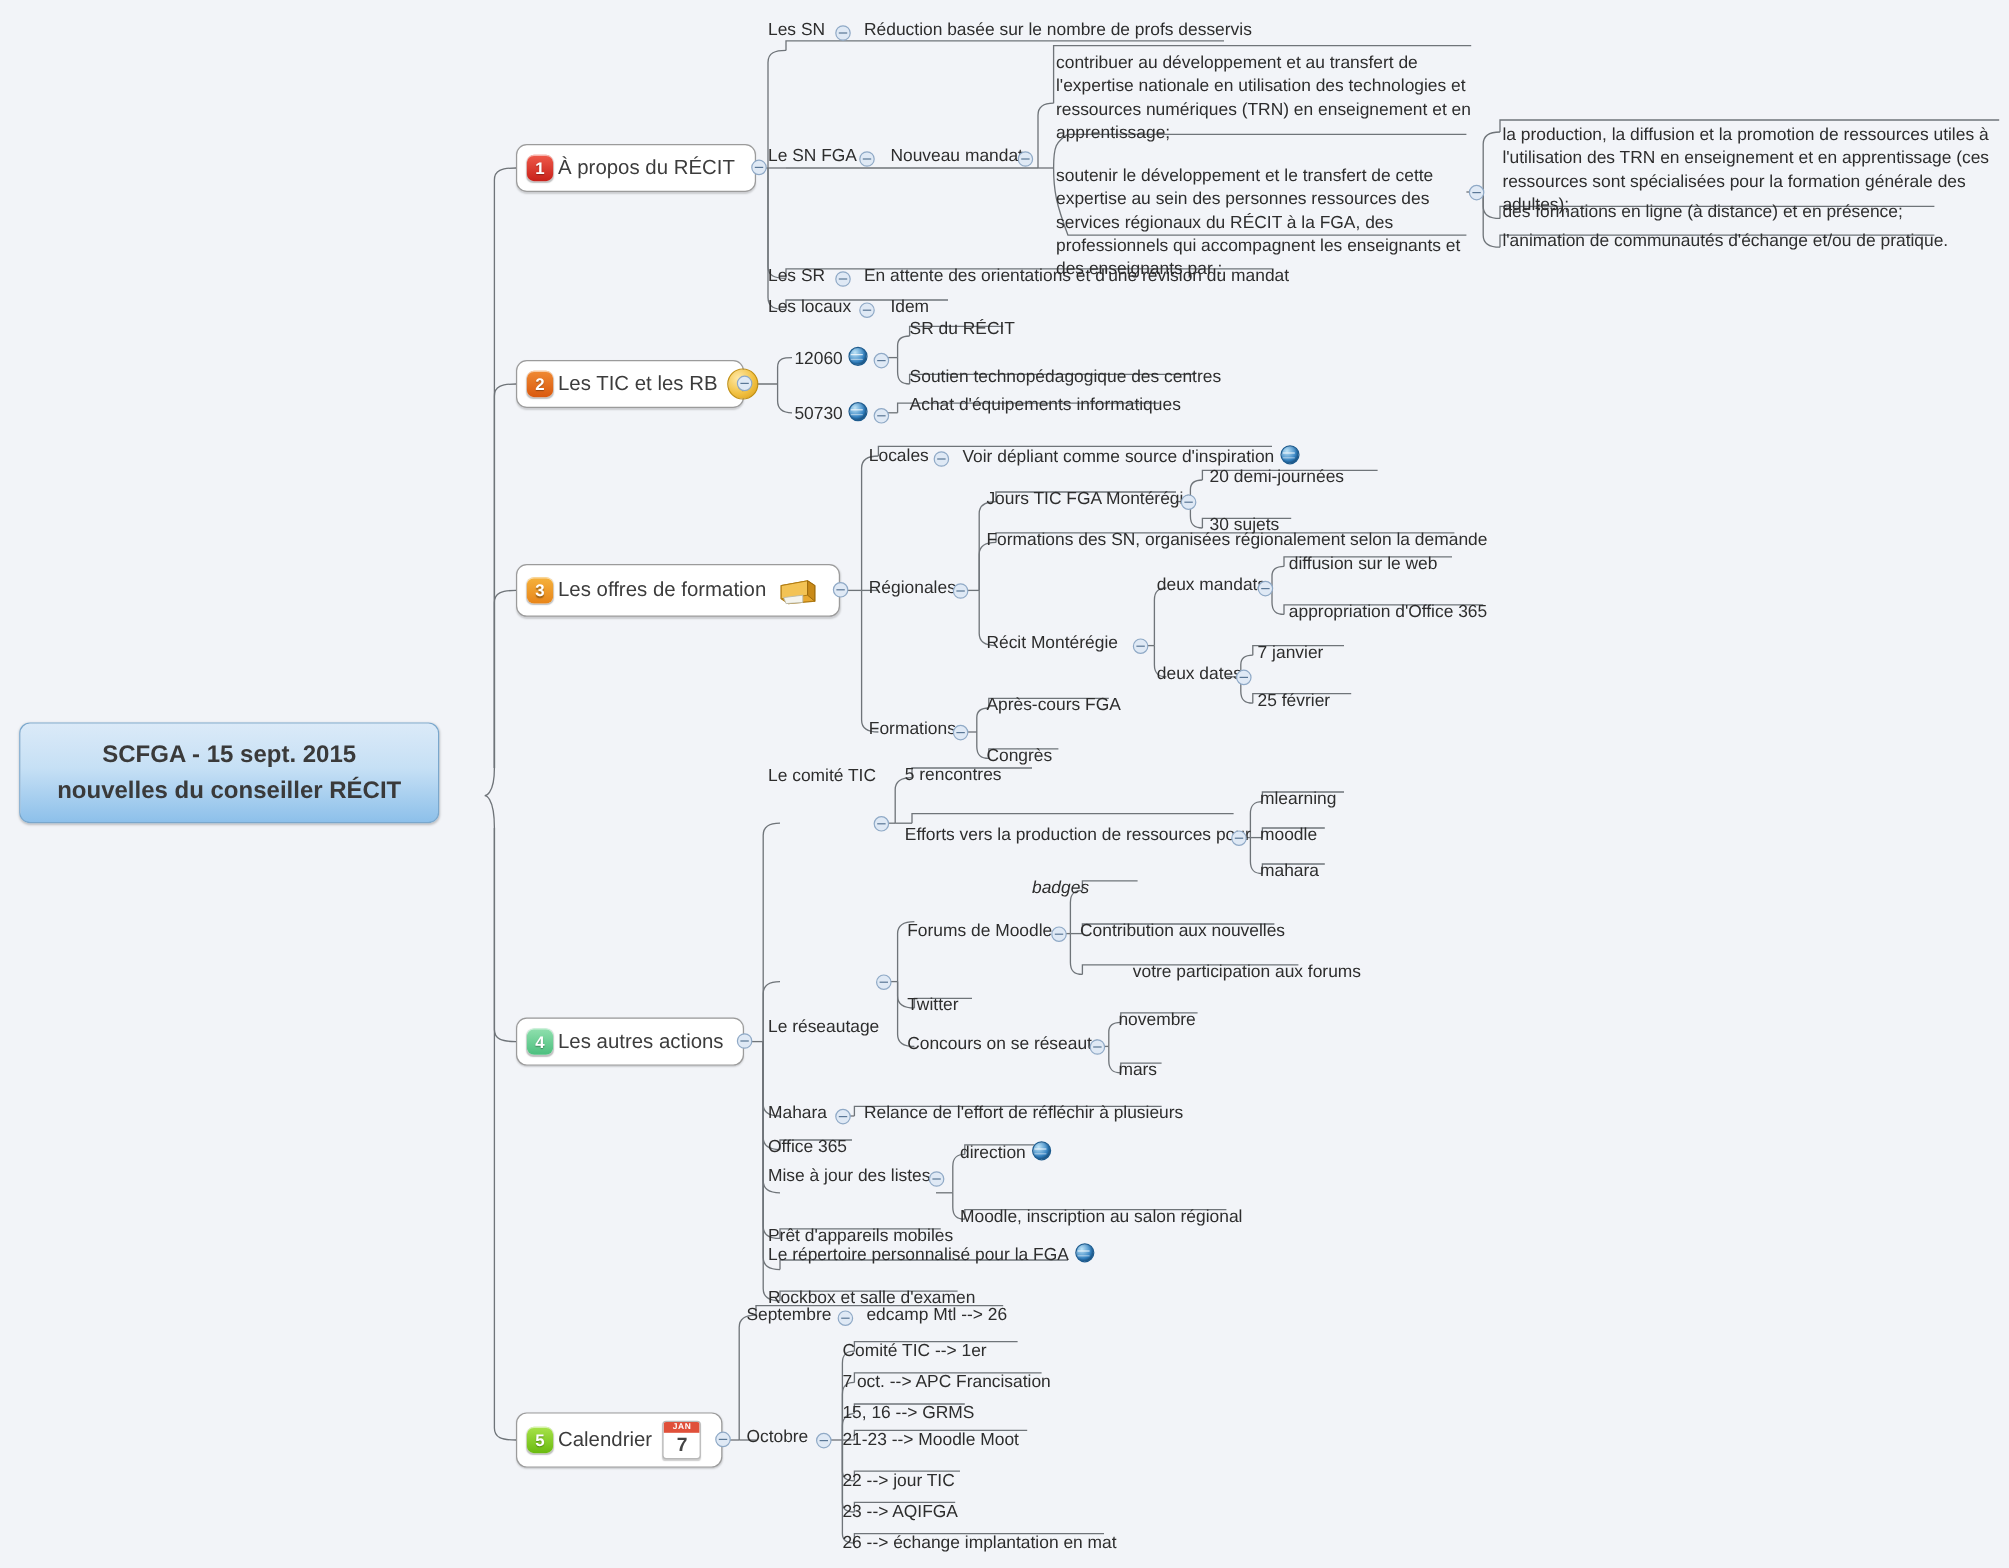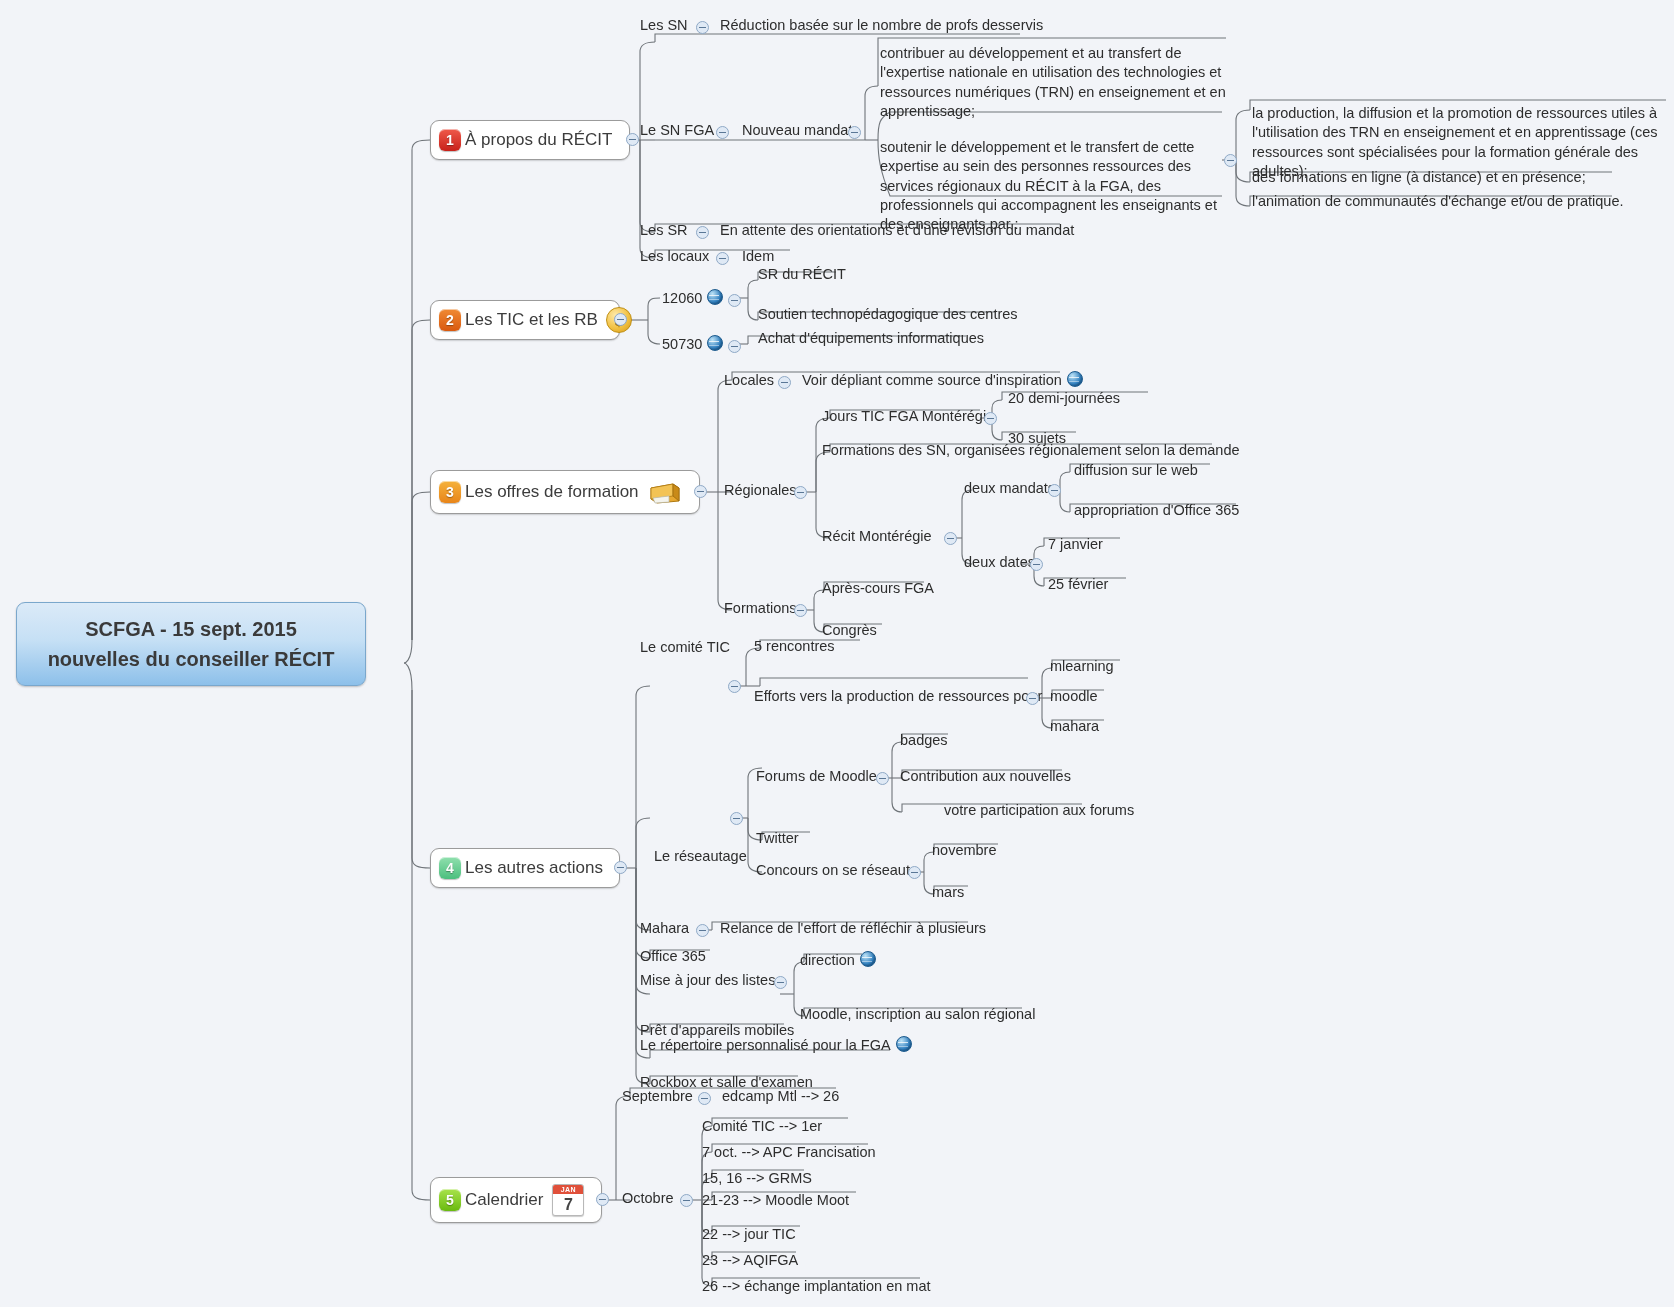--- a/index.html
+++ b/index.html
@@ -393,26 +393,26 @@
 
 <div class="topic" style="left:638px;top:638px;">Le comité TIC</div>
 <div class="toggle" style="left:728px;top:680px;"></div>
 <div class="topic" style="left:752px;top:637px;">5 rencontres</div>
 <div class="topic" style="left:752px;top:687px;">Efforts vers la production de ressources pour</div>
 <div class="toggle" style="left:1026px;top:692px;"></div>
 <div class="topic" style="left:1048px;top:657px;">mlearning</div>
 <div class="topic" style="left:1048px;top:687px;">moodle</div>
 <div class="topic" style="left:1048px;top:717px;">mahara</div>
 
-<div class="topic" style="left:652px;top:807px;margin-top:40px;">Le réseautage</div>
+<div class="topic" style="left:638px;top:807px;margin-top:40px;">Le réseautage</div>
 <div class="toggle" style="left:730px;top:812px;"></div>
 
 <div class="topic" style="left:754px;top:767px;">Forums de Moodle</div>
 <div class="toggle" style="left:876px;top:772px;"></div>
-<div class="topic" style="left:898px;top:731px;">badges</div>
+<div class="topic" style="left:858px;top:731px;font-style:italic;">badges</div>
 <div class="topic" style="left:898px;top:767px;">Contribution aux nouvelles</div>
 <div class="topic" style="left:942px;top:801px;">votre participation aux forums</div>
 
 <div class="topic" style="left:754px;top:829px;">Twitter</div>
 
 <div class="topic" style="left:754px;top:861px;">Concours on se réseaute</div>
 <div class="toggle" style="left:908px;top:866px;"></div>
 <div class="topic" style="left:930px;top:841px;">novembre</div>
 <div class="topic" style="left:930px;top:883px;">mars</div>
 

